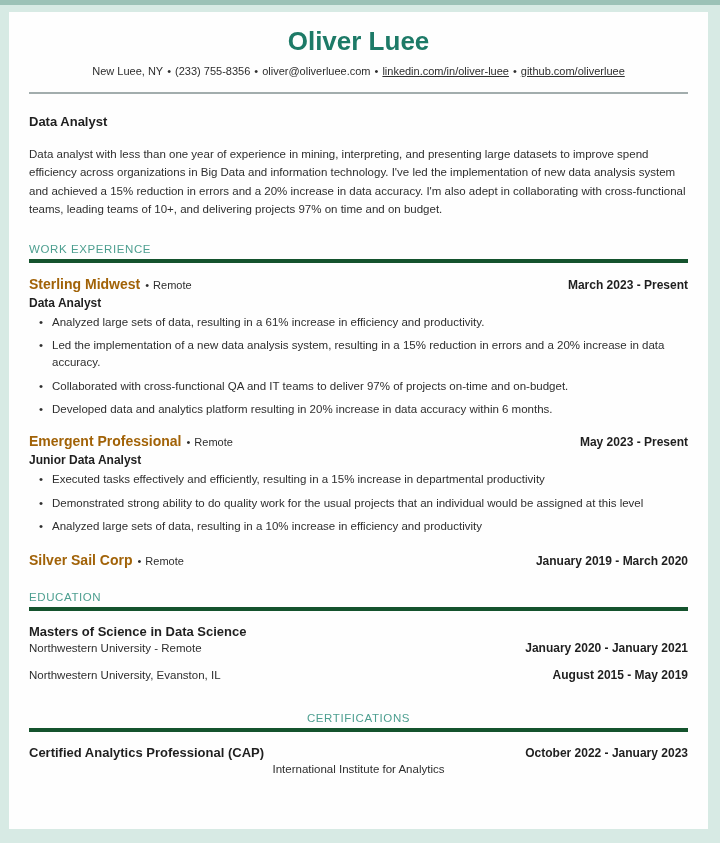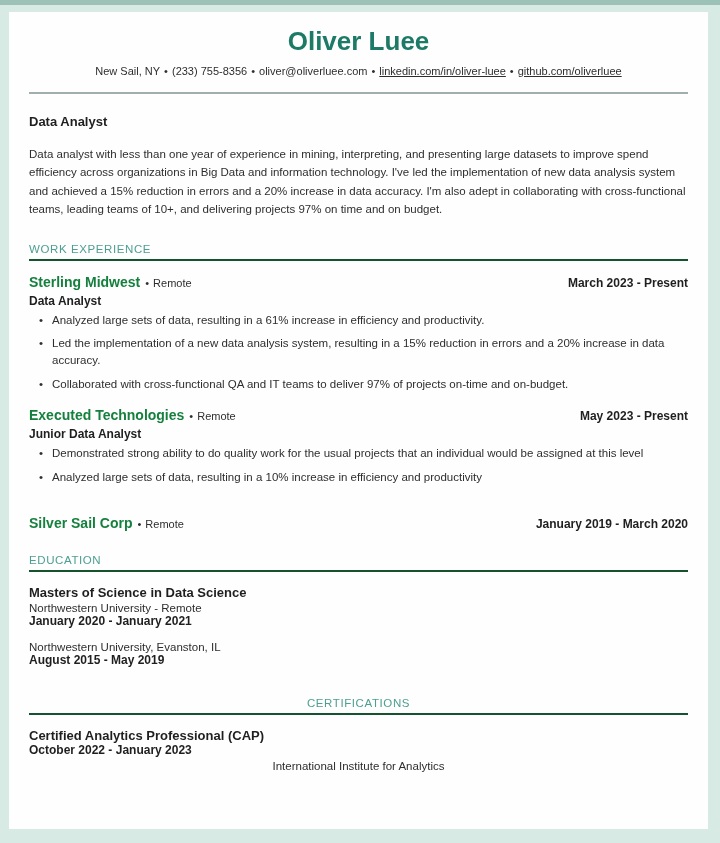--- a/index.html
+++ b/index.html
@@ -60,33 +60,33 @@
   }
   
   .section { margin-bottom: 22px; }
   .section-heading {
     font-size: 11.5px;
     font-weight: normal;
     letter-spacing: 0.6px;
     color: #4d9f90;
     margin: 0;
     padding-bottom: 4px;
-    border-bottom: 2px solid #14532d;
+    border-bottom: 4px solid #14532d;
   }
   
   .job { margin-top: 12px; }
   .job-head {
     display: flex;
     justify-content: space-between;
     align-items: baseline;
   }
   .company {
     font-size: 14px;
     font-weight: bold;
-    color: #15803d;
+    color: #a16207;
   }
   .job-loc {
     font-size: 11px;
     color: #2e2e2e;
   }
   .job-loc .dot { margin: 0 4px 0 5px; }
   .dates {
     font-size: 12px;
     font-weight: bold;
     color: #1f1f1f;
@@ -122,36 +122,35 @@
   .entry-name {
     font-size: 13px;
     font-weight: bold;
     color: #1f1f1f;
   }
   .entry-row {
     display: flex;
     justify-content: space-between;
     align-items: baseline;
     margin-top: 2px;
-    flex-direction: column;
   }
   .entry-sub {
     font-size: 11.5px;
     color: #2e2e2e;
   }
 </style>
 </head>
 <body>
 
 <div class="frame">
   <div class="sheet">
 
     <h1 class="name">Oliver Luee</h1>
     <div class="contact">
-      <span>New Sail, NY</span><span class="sep">•</span><span>(233) 755-8356</span><span class="sep">•</span><span>oliver@oliverluee.com</span><span class="sep">•</span><span class="link">linkedin.com/in/oliver-luee</span><span class="sep">•</span><span class="link">github.com/oliverluee</span>
+      <span>New Luee, NY</span><span class="sep">•</span><span>(233) 755-8356</span><span class="sep">•</span><span>oliver@oliverluee.com</span><span class="sep">•</span><span class="link">linkedin.com/in/oliver-luee</span><span class="sep">•</span><span class="link">github.com/oliverluee</span>
     </div>
     <hr class="header-rule">
 
     <div class="target-title">Data Analyst</div>
     <p class="summary">Data analyst with less than one year of experience in mining, interpreting, and presenting large datasets to improve spend efficiency across organizations in Big Data and information technology. I've led the implementation of new data analysis system and achieved a 15% reduction in errors and a 20% increase in data accuracy. I'm also adept in collaborating with cross-functional teams, leading teams of 10+, and delivering projects 97% on time and on budget.</p>
 
     <div class="section">
       <h2 class="section-heading">WORK EXPERIENCE</h2>
 
       <div class="job">
@@ -159,38 +158,40 @@
           <span>
             <span class="company">Sterling Midwest</span><span class="job-loc"><span class="dot">•</span><span>Remote</span></span>
           </span>
           <span class="dates">March 2023 - Present</span>
         </div>
         <div class="job-title">Data Analyst</div>
         <ul class="bullets">
           <li>Analyzed large sets of data, resulting in a 61% increase in efficiency and productivity.</li>
           <li>Led the implementation of a new data analysis system, resulting in a 15% reduction in errors and a 20% increase in data accuracy.</li>
           <li>Collaborated with cross-functional QA and IT teams to deliver 97% of projects on-time and on-budget.</li>
+          <li>Developed data and analytics platform resulting in 20% increase in data accuracy within 6 months.</li>
         </ul>
       </div>
 
       <div class="job">
         <div class="job-head">
           <span>
-            <span class="company">Executed Technologies</span><span class="job-loc"><span class="dot">•</span><span>Remote</span></span>
+            <span class="company">Emergent Professional</span><span class="job-loc"><span class="dot">•</span><span>Remote</span></span>
           </span>
           <span class="dates">May 2023 - Present</span>
         </div>
         <div class="job-title">Junior Data Analyst</div>
         <ul class="bullets">
+          <li>Executed tasks effectively and efficiently, resulting in a 15% increase in departmental productivity</li>
           <li>Demonstrated strong ability to do quality work for the usual projects that an individual would be assigned at this level</li>
           <li>Analyzed large sets of data, resulting in a 10% increase in efficiency and productivity</li>
         </ul>
       </div>
 
-      <div class="job" style="margin-top:28px;">
+      <div class="job" style="margin-top:16px;">
         <div class="job-head">
           <span>
             <span class="company">Silver Sail Corp</span><span class="job-loc"><span class="dot">•</span><span>Remote</span></span>
           </span>
           <span class="dates">January 2019 - March 2020</span>
         </div>
       </div>
     </div>
 
     <div class="section" style="">

